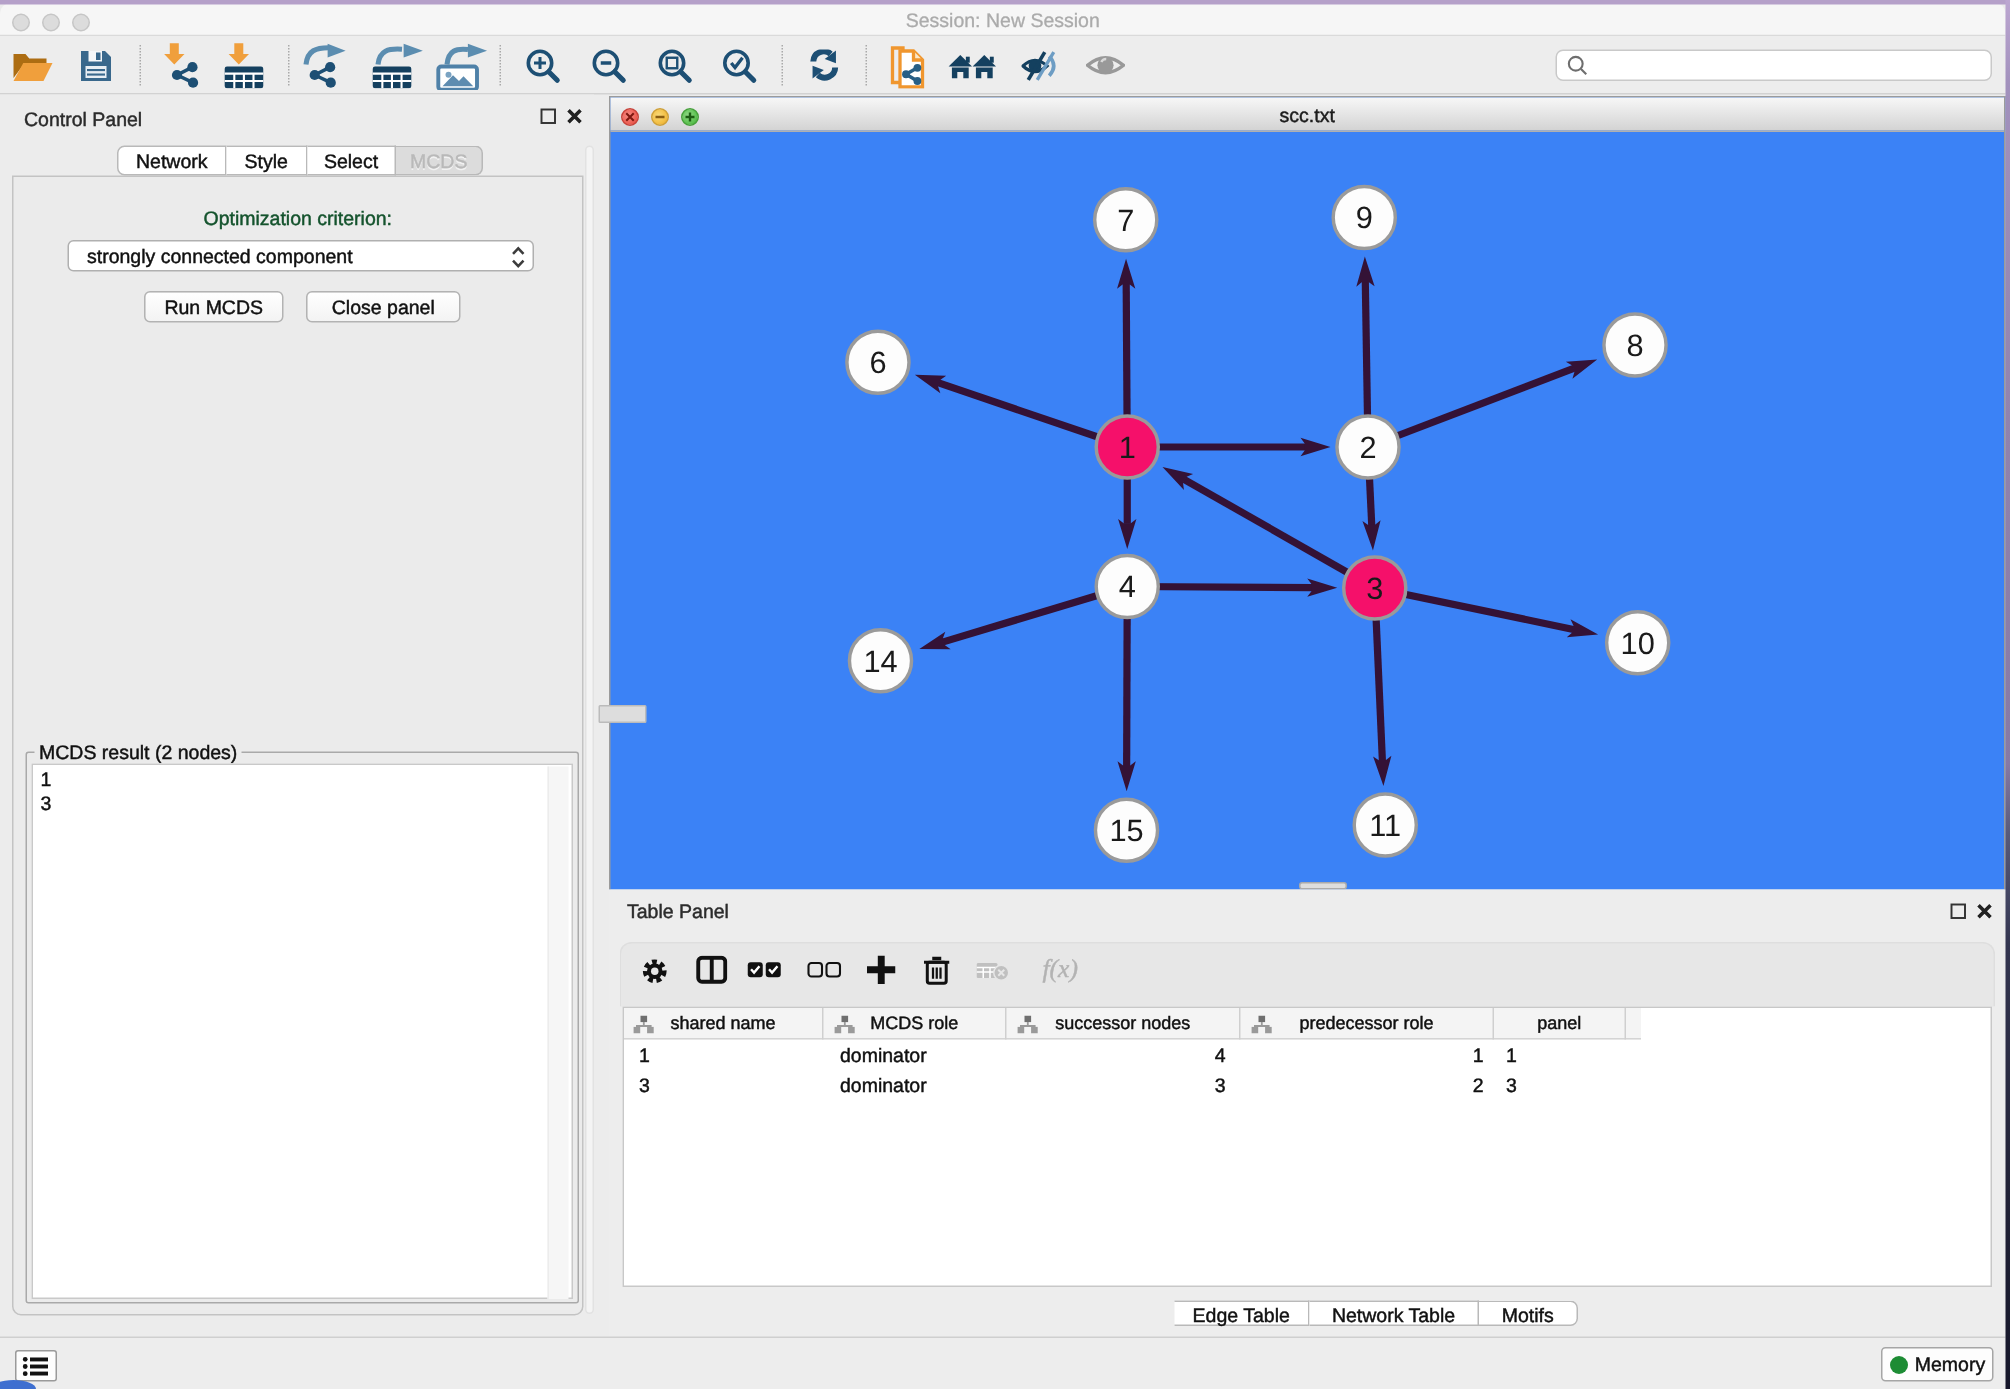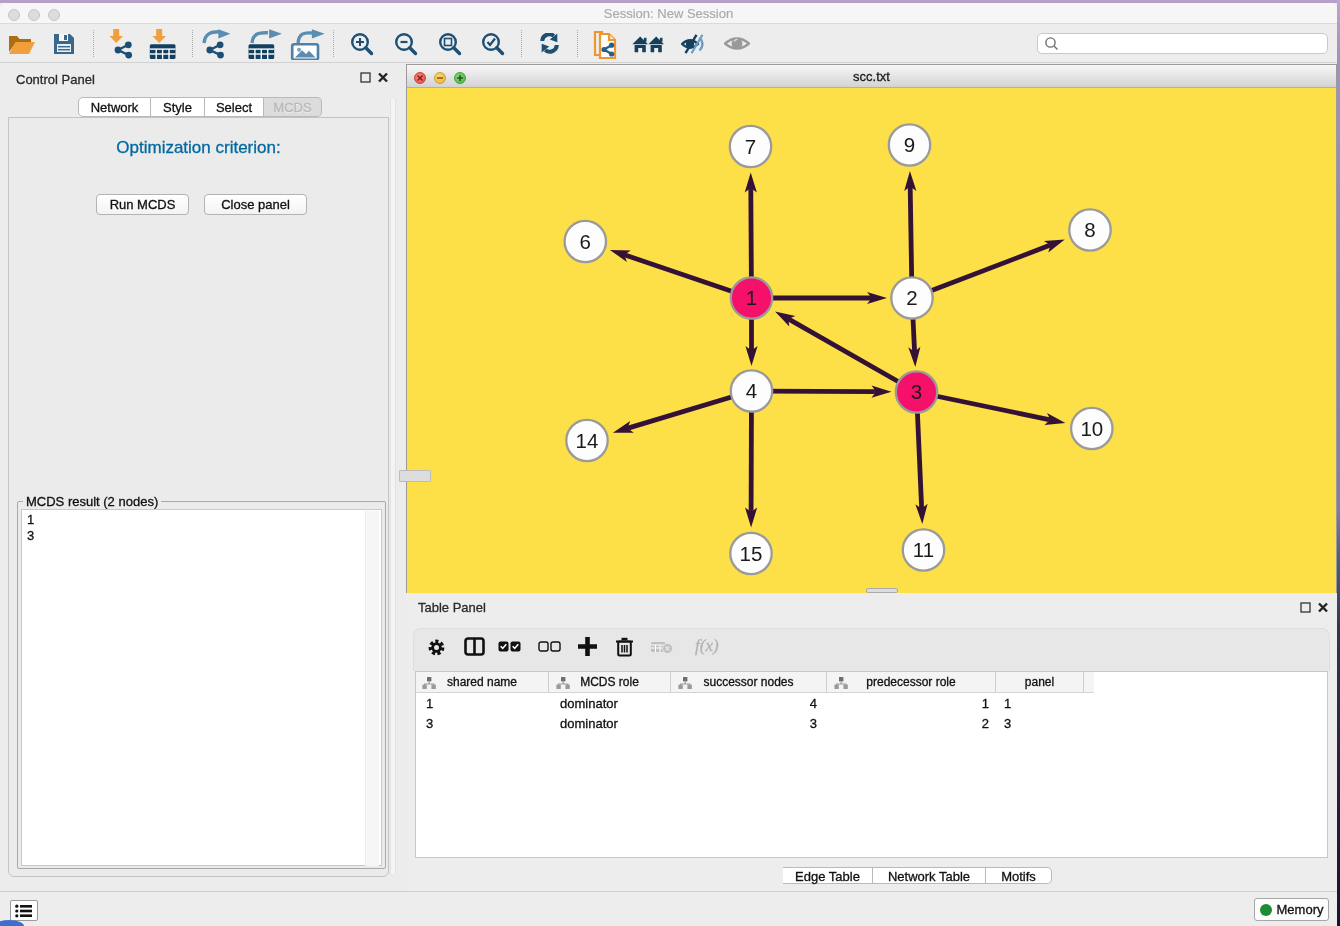--- a/index.html
+++ b/index.html
@@ -22,21 +22,21 @@
 .tab.last { border-radius:0 5px 5px 0; }
 .tab.sel { background:#dcdcdc; color:#b9b9b9; text-shadow:0 1px 0 #f2f2f2; }
 #cpbox { position:absolute; left:8px; top:54px; width:381px; height:760px; border:1px solid #c3c3c3; border-radius:0 0 6px 6px; background:#ebebeb; }
 #cpscroll { position:absolute; left:390px; top:34px; width:6px; height:779px; background:#f4f4f4; border:1px solid #e2e2e2; border-radius:3px; }
 .btn { position:absolute; background:linear-gradient(#ffffff,#f3f3f3); border:1px solid #b3b3b3; border-radius:4px; font-size:13px; color:#111; text-align:center; }
 #fieldset { position:absolute; left:8px; top:383px; width:369px; height:368px; border:1px solid #a9a9a9; border-radius:2px; }
 #legend { position:absolute; left:5px; top:-8px; background:#ebebeb; padding:0 3px; font-size:13px; color:#111; }
 #resultbox { position:absolute; left:3px; top:7px; width:361px; height:357px; background:#fff; border:1px solid #c9c9c9; font-size:13px; color:#111; line-height:16px; padding:2px 0 0 5px; }
 #resscroll { position:absolute; right:2px; top:1px; width:14px; height:355px; background:#f6f6f6; border-left:1px solid #ececec; }
 
-#nw { left:406px; top:64px; width:931px; height:529px; background:#fde047; border:1px solid #9b9b9b; border-bottom:none; }
+#nw { left:406px; top:64px; width:931px; height:529px; background:#3b82f6; border:1px solid #9b9b9b; border-bottom:none; }
 #nwtb { position:absolute; left:0; top:0; width:929px; height:23px; background:linear-gradient(#f7f7f7,#d3d3d3); border-bottom:1px solid #b0b0b0; }
 #nwtitle { position:absolute; width:100%; text-align:center; top:4px; font-size:13px; font-weight:500; color:#1c1c1c; }
 .ball { position:absolute; top:6.5px; width:12px; height:12px; border-radius:50%; }
 
 #tp { left:406px; top:593px; width:931px; height:298px; background:#ededed; }
 #tp .hdr { position:absolute; left:12px; top:7px; font-size:13px; color:#2b2b2b; }
 #tptool { position:absolute; left:7px; top:35px; width:917px; height:43px; background:#e7e7e7; border:1px solid #dedede; border-bottom:none; border-radius:8px 8px 0 0; }
 #tbl { position:absolute; left:9px; top:78px; width:913px; height:187px; background:#fff; border:1px solid #c8c8c8; }
 #thead { position:absolute; left:0; top:0; width:678px; height:21px; background:#f4f4f4; border-bottom:1px solid #d4d4d4; }
 .hcell { position:absolute; top:0; height:21px; border-right:1px solid #cfcfcf; font-size:12px; color:#111; text-align:center; line-height:21px; }
@@ -220,21 +220,29 @@
   <svg class="wbtn" style="left:377px" width="12" height="11" viewBox="0 0 12 11">
       <path d="M2,1.5 L10,9.5 M10,1.5 L2,9.5" stroke="#222" stroke-width="2.4"></path>
     </svg>
   <div class="tabs" style="left:78px;top:34px">
     <div class="tab first" style="width:73px">Network</div>
     <div class="tab" style="width:54px">Style</div>
     <div class="tab" style="width:59px">Select</div>
     <div class="tab last sel" style="width:58px">MCDS</div>
   </div>
   <div id="cpbox">
-    <div style="position:absolute;left:0;top:20px;width:100%;text-align:center;font-size:17px;color:#0369a1">Optimization criterion:</div>
+    <div style="position:absolute;left:0;top:20px;width:100%;text-align:center;font-size:13px;color:#14532d">Optimization criterion:</div>
+    <div style="position:absolute;left:36px;top:42px;width:311px;height:21px;background:#fff;border:1px solid #b0b0b0;border-radius:4px;font-size:13px;color:#111;line-height:20px;padding-left:12px">strongly connected component
+      <svg style="position:absolute;right:4px;top:3px" width="11" height="15" viewBox="0 0 11 15">
+          <g fill="none" stroke="#3c3c3c" stroke-width="1.7">
+            <path d="M2,5.2 L5.5,1.5 L9,5.2"></path>
+            <path d="M2,9.8 L5.5,13.5 L9,9.8"></path>
+          </g>
+        </svg>
+    </div>
     <div class="btn" style="left:87px;top:76px;width:93px;height:21px;line-height:20px">Run MCDS</div>
     <div class="btn" style="left:195px;top:76px;width:103px;height:21px;line-height:20px">Close panel</div>
     <div id="fieldset">
       <div id="legend">MCDS result (2 nodes)</div>
       <div id="resultbox">1<br>3<div id="resscroll"></div></div>
     </div>
   </div>
   <div id="cpscroll"></div>
 </div>
 

